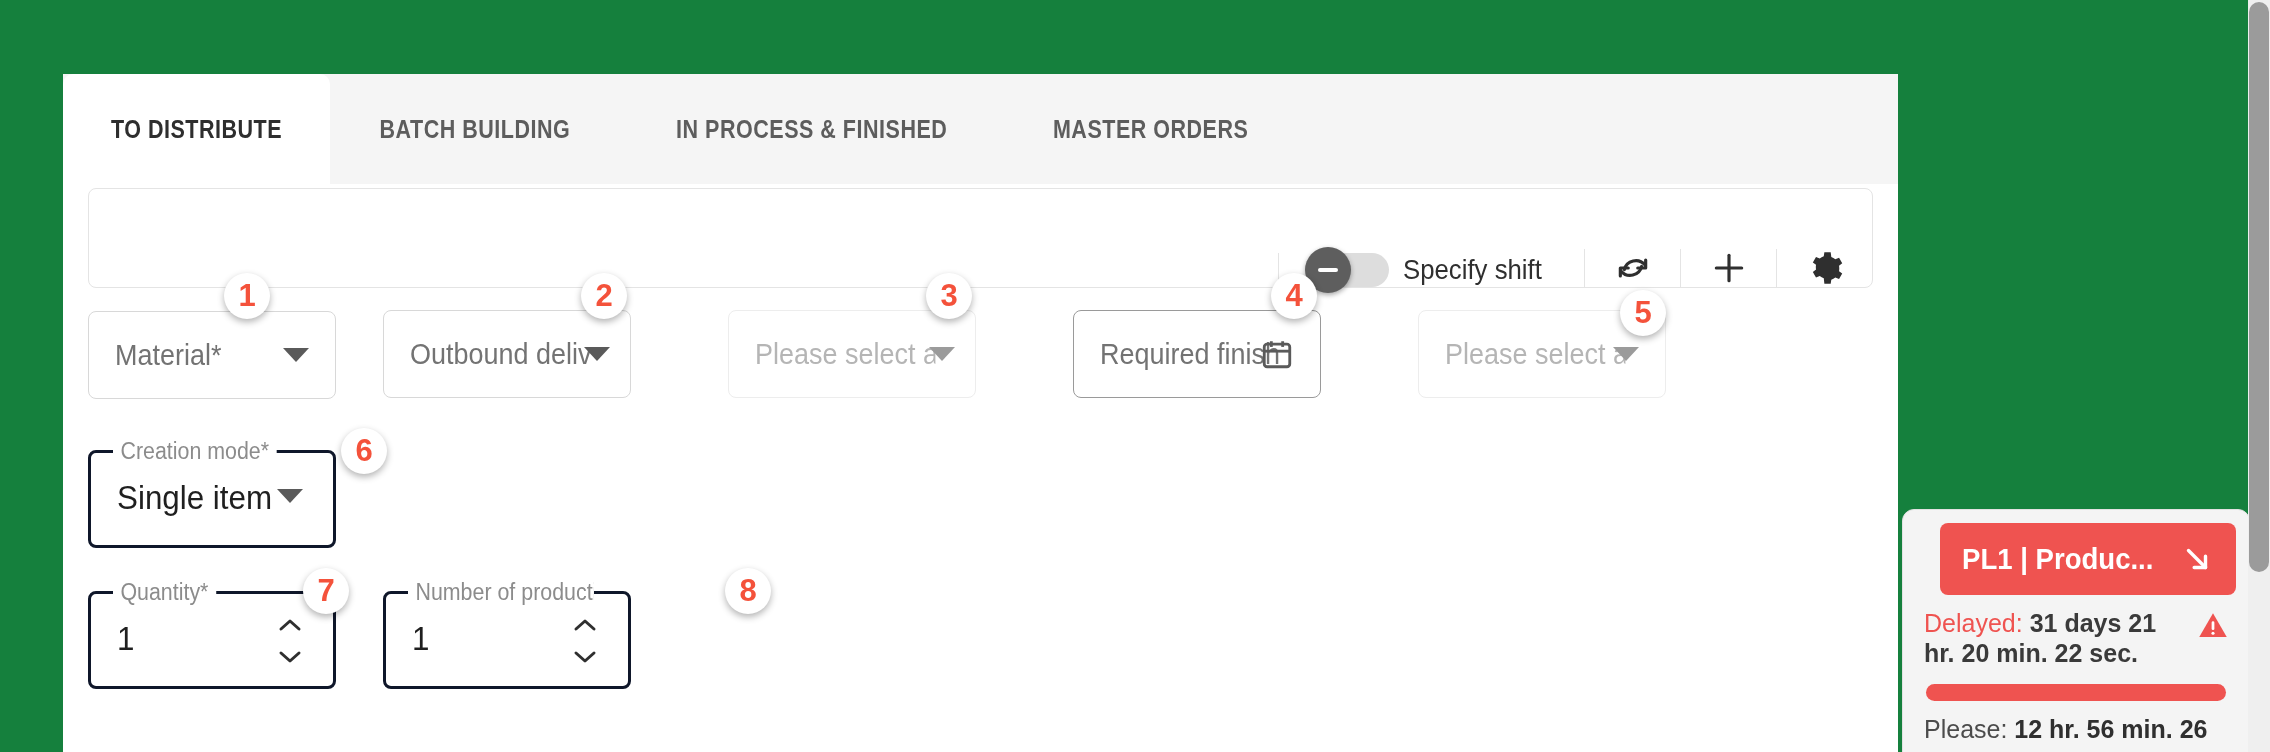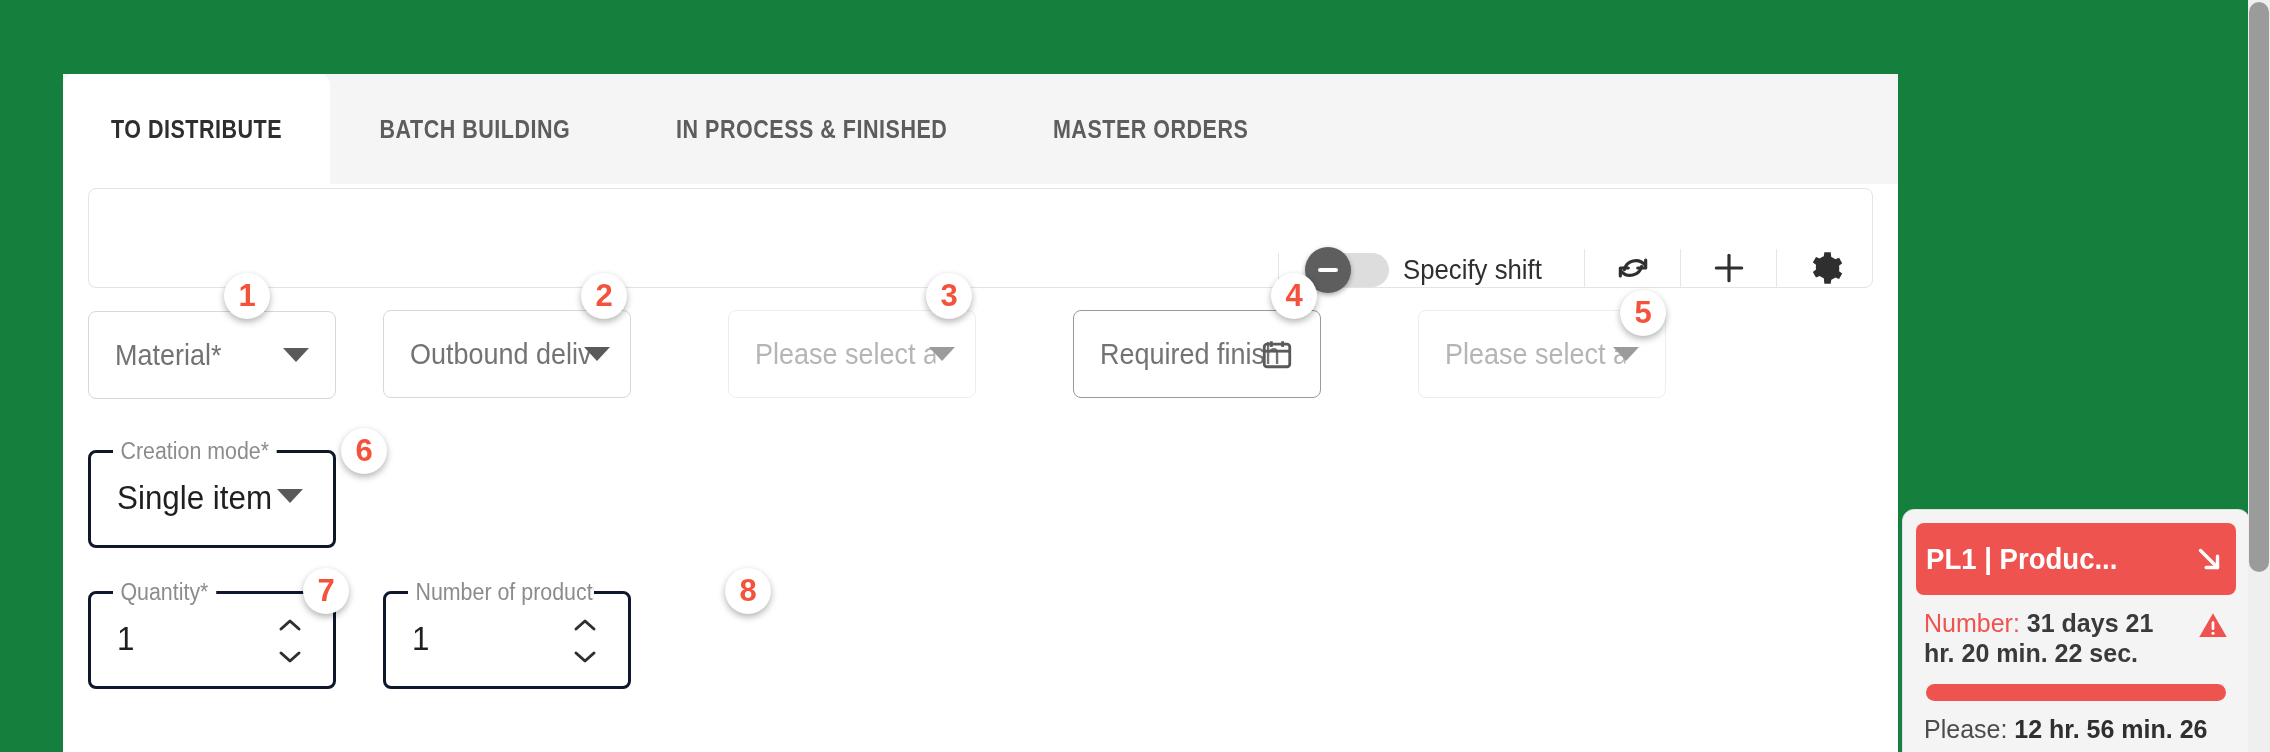--- a/index.html
+++ b/index.html
@@ -242,22 +242,23 @@
     border-radius: 12px;
     padding: 13px;
   }
   .pl-head {
     height: 72px;
     background: #ef5350;
     border-radius: 8px;
     display: flex;
     align-items: center;
     justify-content: space-between;
-    padding: 0 10px;
+    padding: 0 22px;
     cursor: pointer;
+    margin-left: 24px;
   }
   .pl-title {
     color: #ffffff;
     font-size: 29px;
     font-weight: 700;
     white-space: nowrap;
     transform: scaleX(0.95);
     transform-origin: left center;
   }
   .arr { width: 34px; height: 34px; display:block; }
@@ -458,21 +459,21 @@
     <div class="pl-card" style="left:1839px; top:325px;">
       <div class="pl-head">
         <span class="pl-title">PL1 | Produc...</span>
         <svg class="arr" viewBox="0 0 24 24" fill="none" stroke="#ffffff" stroke-width="2.4" stroke-linecap="round" stroke-linejoin="round">
           <line x1="6" y1="6" x2="18" y2="18"></line>
           <polyline points="18 10 18 18 10 18"></polyline>
         </svg>
       </div>
       <div class="pl-body">
         <div class="pl-delay">
-          <span class="lbl">Number:</span>
+          <span class="lbl">Delayed:</span>
           <span class="val">31 days 21 hr. 20 min. 22 sec.</span>
           <svg class="warn" viewBox="0 0 24 22">
             <path d="M12 1.5 23 20.5H1z" fill="#ef5350"></path>
             <rect x="10.9" y="8" width="2.2" height="7" rx="1.1" fill="#ffffff"></rect>
             <circle cx="12" cy="17.6" r="1.25" fill="#ffffff"></circle>
           </svg>
         </div>
         <div class="pl-bar"></div>
         <div class="pl-queue">
           <span class="qlbl">Please:</span>

